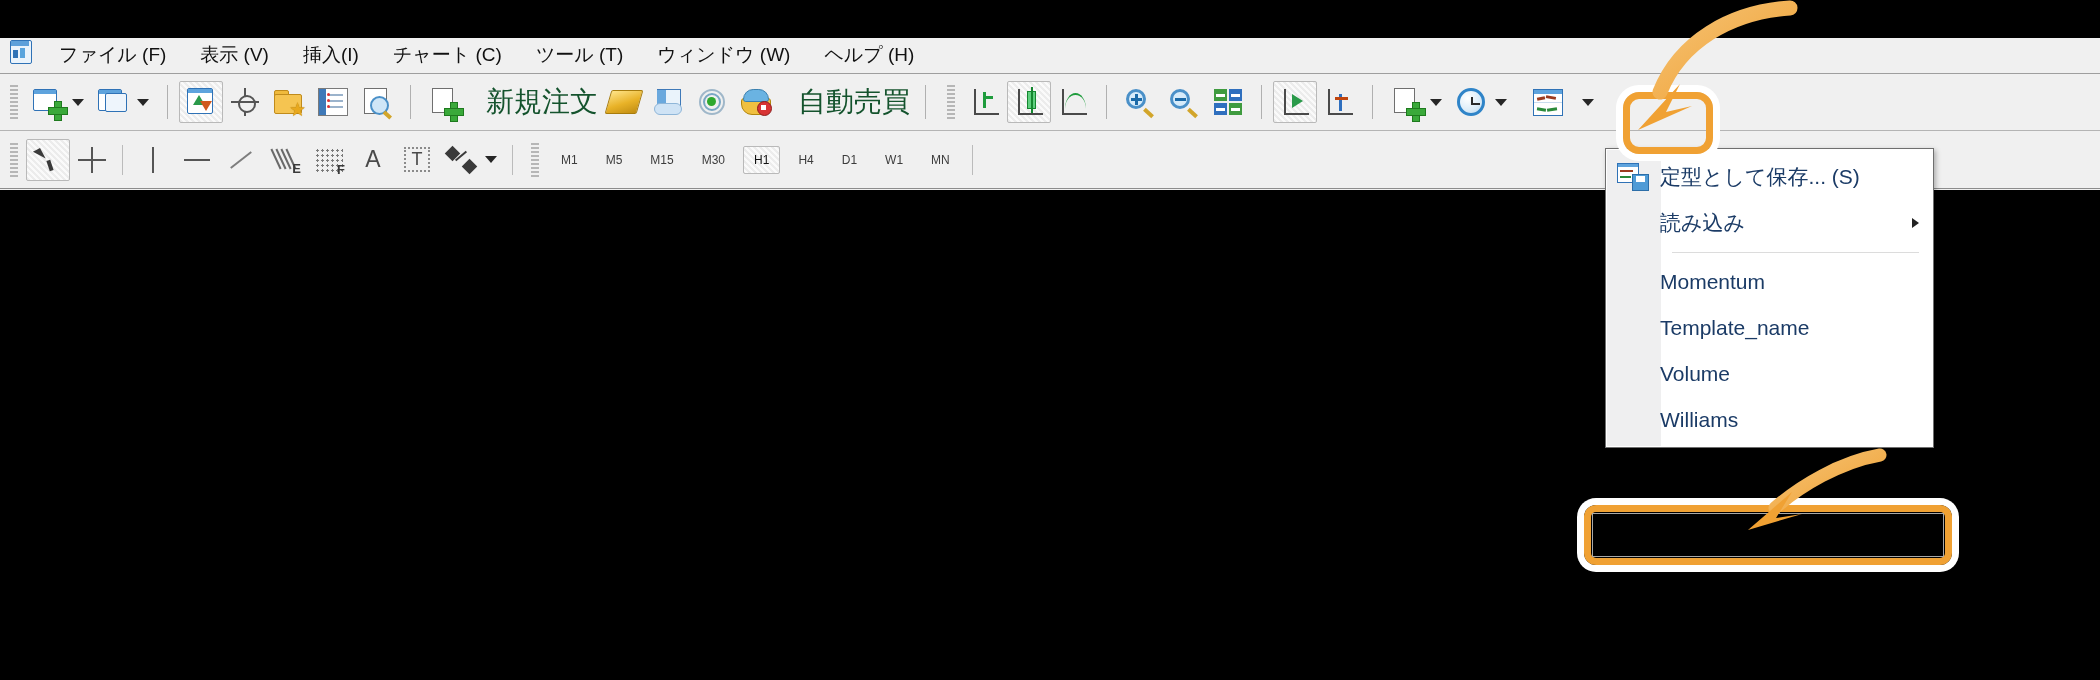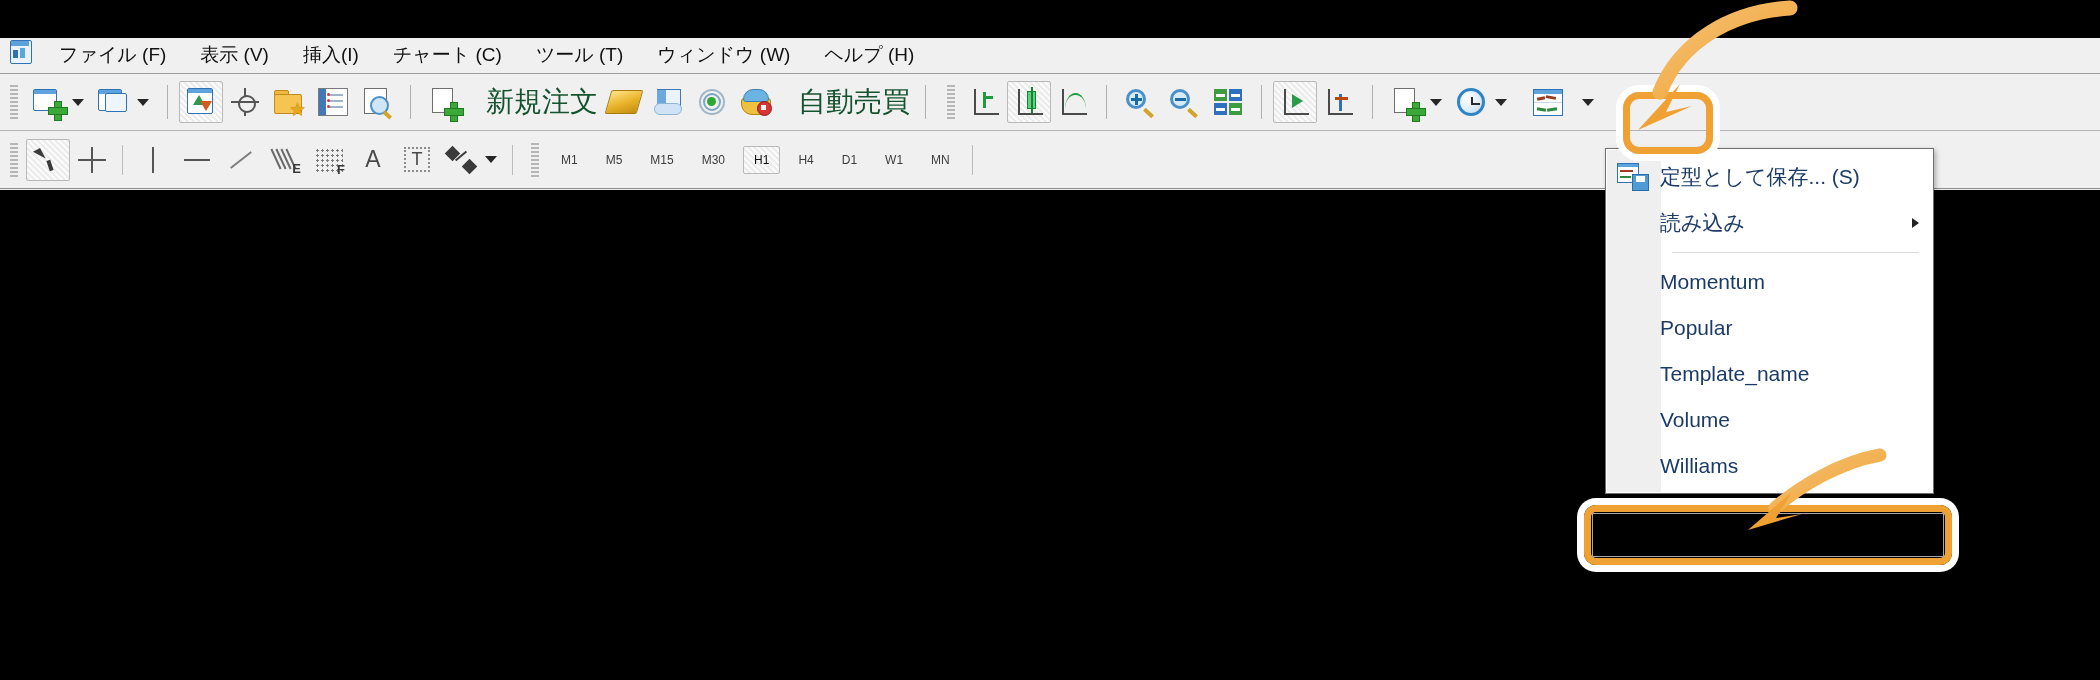--- a/index.html
+++ b/index.html
@@ -537,24 +537,20 @@
     </div>
 
     <div class="msep"></div>
 
     <div class="mrow">
       <div class="mico"></div>
       <div class="mtxt">Momentum</div>
     </div>
     <div class="mrow">
       <div class="mico"></div>
-      <div class="mtxt">Popular</div>
-    </div>
-    <div class="mrow">
-      <div class="mico"></div>
       <div class="mtxt">Template_name</div>
     </div>
     <div class="mrow">
       <div class="mico"></div>
       <div class="mtxt">Volume</div>
     </div>
     <div class="mrow">
       <div class="mico"></div>
       <div class="mtxt">Williams</div>
     </div>

